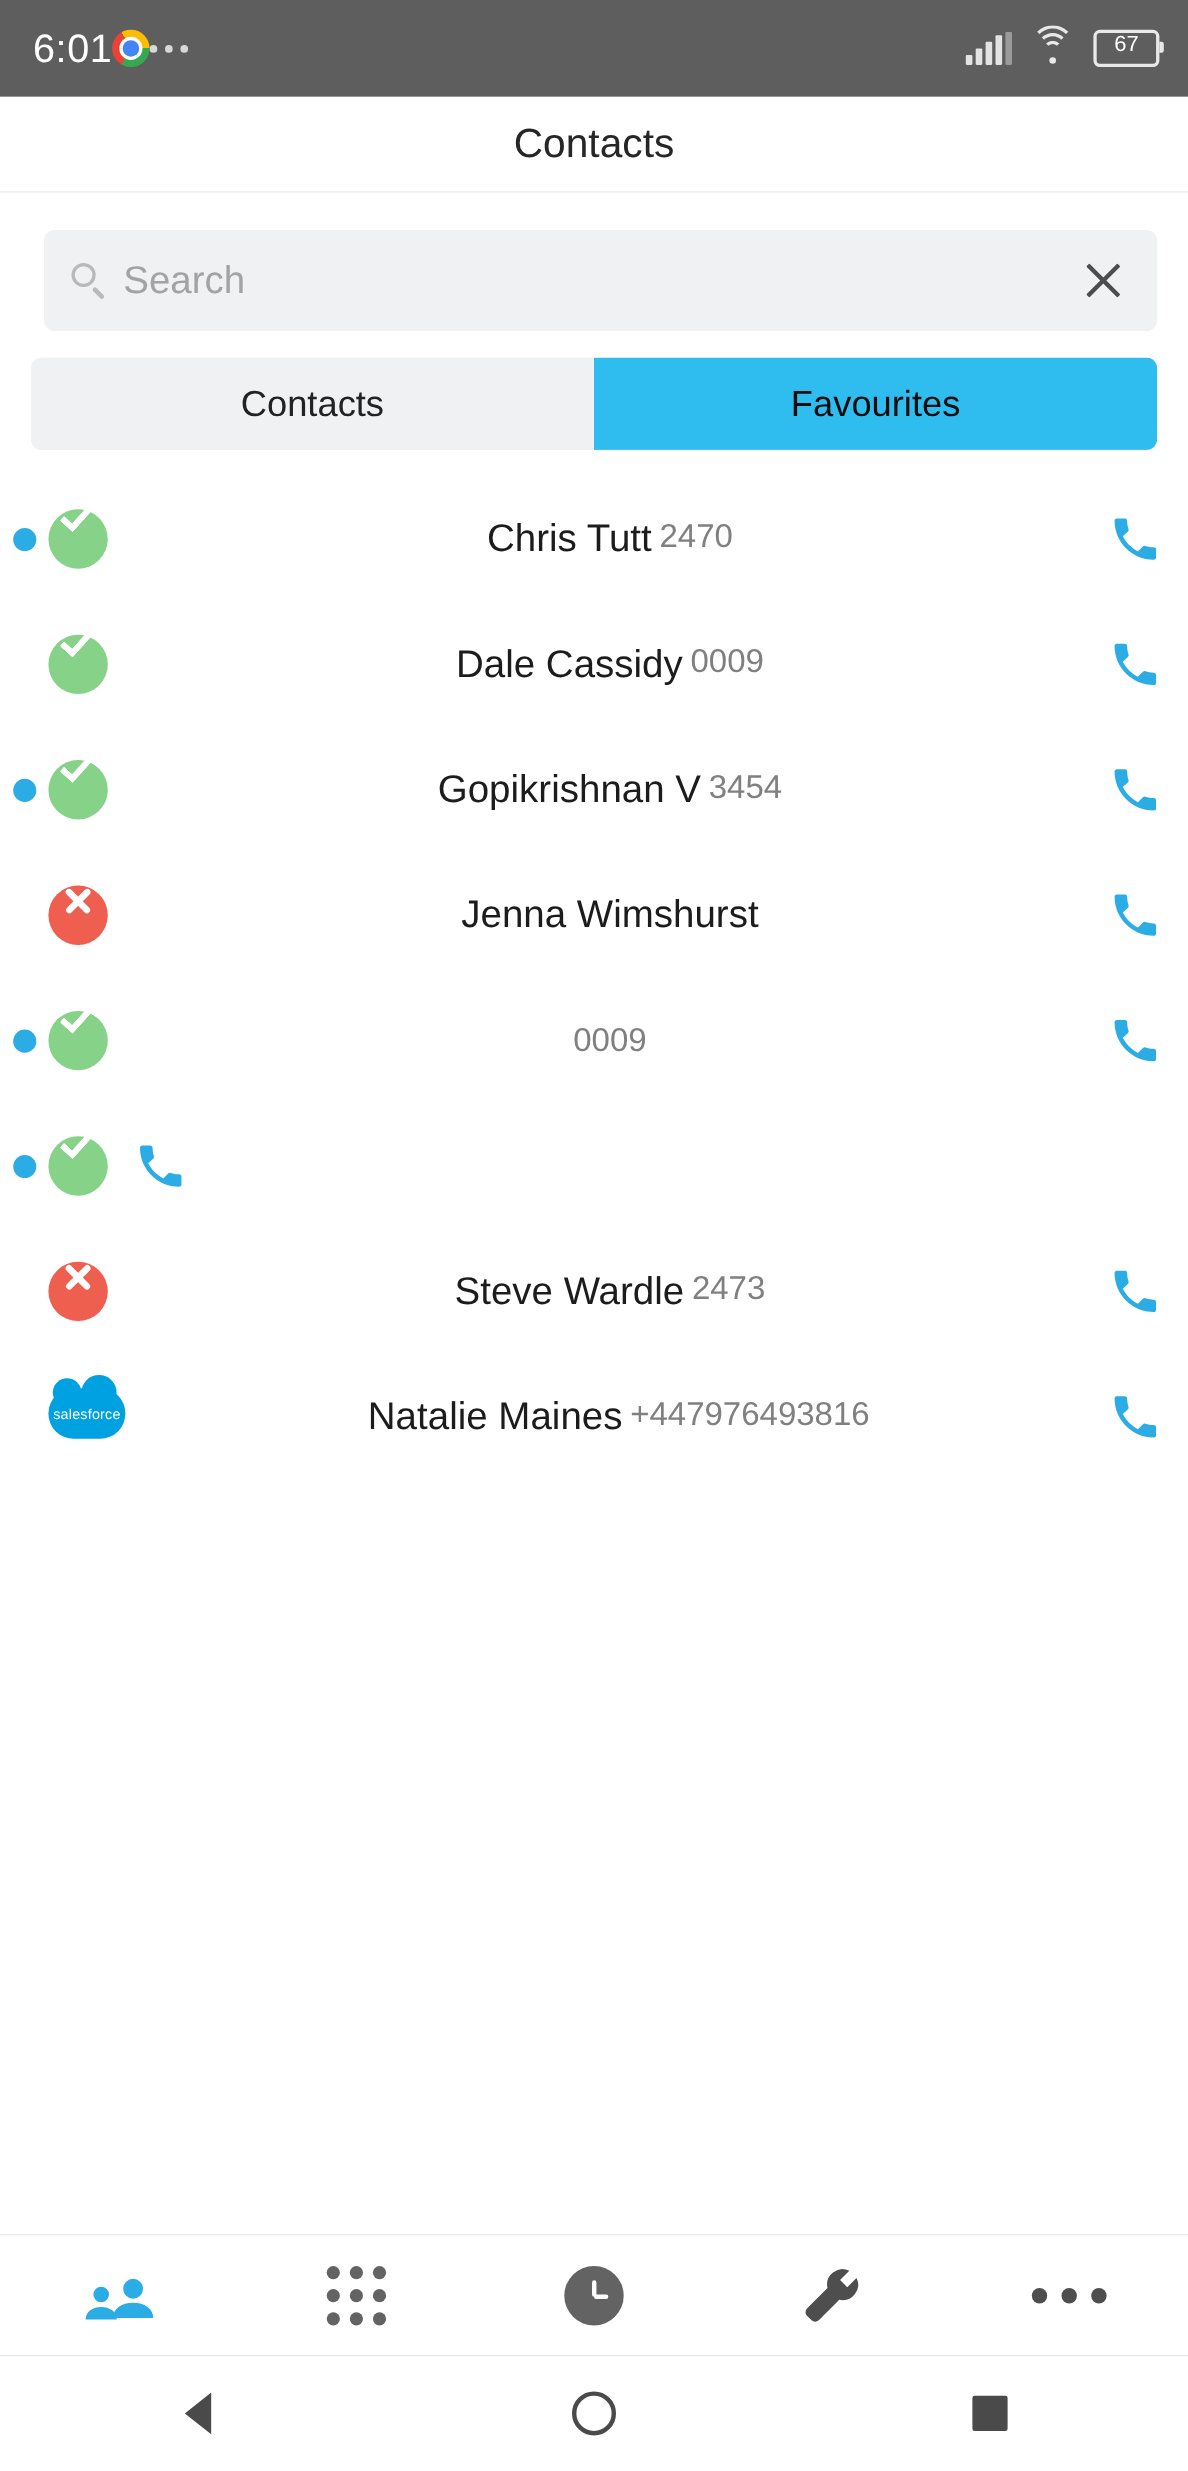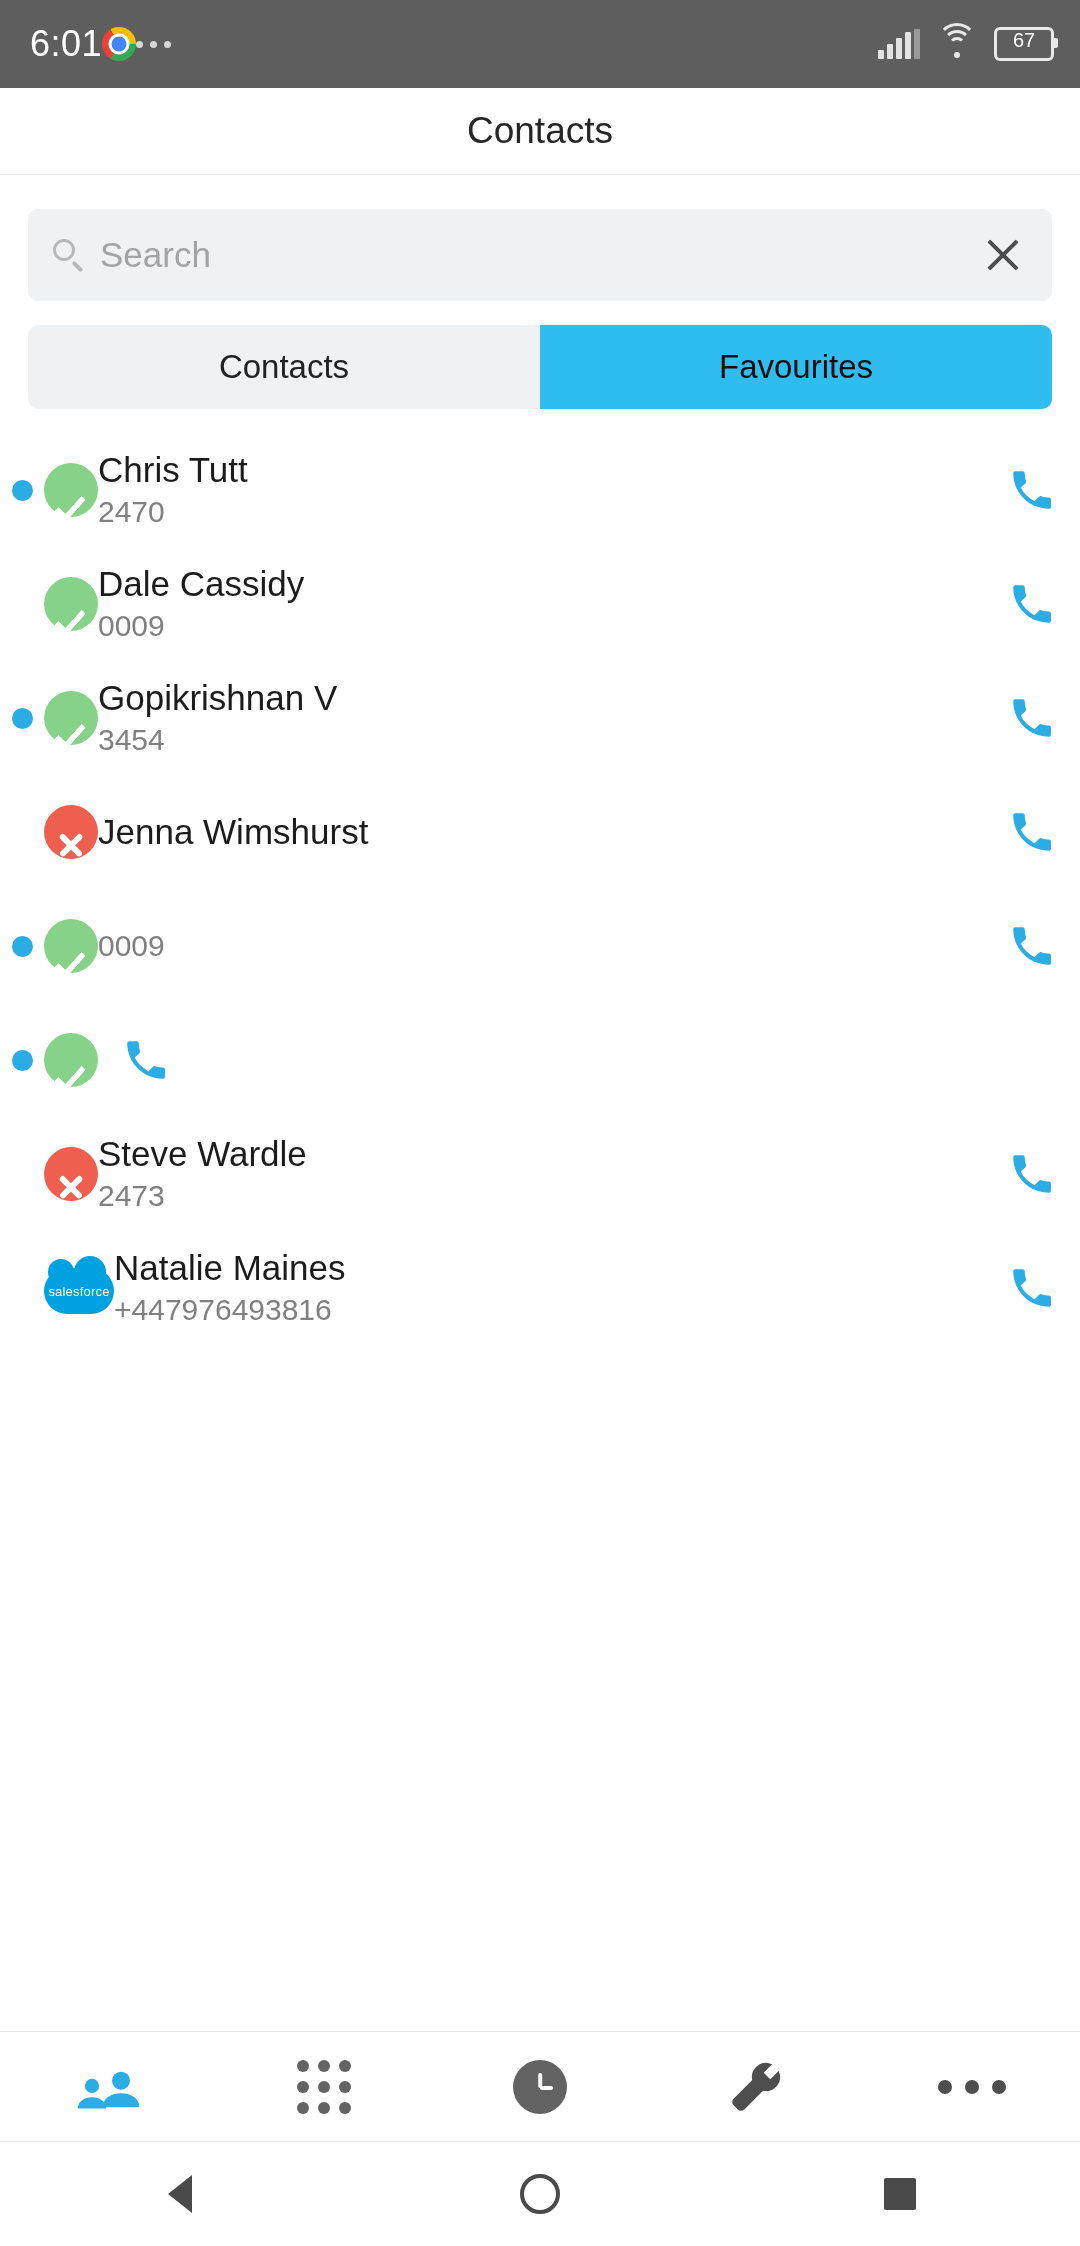--- a/index.html
+++ b/index.html
@@ -53,21 +53,21 @@
 
   
   .appbar{
     height:86px;width:100%;background:#ffffff;
     display:flex;align-items:center;justify-content:center;
     border-bottom:1px solid #e7e7e7;
   }
   .appbar-title{font-size:37px;color:#262626;}
 
   
-  .search-wrap{padding:34px 28px 0 28px;}
+  .search-wrap{padding:34px 28px 0 40px;}
   .search-box{
     height:92px;background:#eff1f2;border-radius:10px;
     display:flex;align-items:center;padding:0 26px 0 24px;box-sizing:border-box;
   }
   .mag{width:34px;height:34px;position:relative;flex:0 0 auto;margin-right:14px;}
   .mag::before{content:"";position:absolute;left:1px;top:1px;width:22px;height:22px;
      border:3.5px solid #b9b9b9;border-radius:50%;box-sizing:border-box;}
   .mag::after{content:"";position:absolute;left:21px;top:22px;width:13px;height:3.5px;
      background:#b9b9b9;transform:rotate(45deg);transform-origin:left center;border-radius:2px;}
   .search-ph{flex:1;font-size:35px;color:#a3a3a3;}
@@ -84,39 +84,39 @@
   .seg-btn.inactive{background:#eff1f2;color:#222222;}
   .seg-btn.active{background:#2fbdf0;color:#0d0d0d;}
 
   
   .list{margin-top:24px;}
   .row{height:114px;display:flex;align-items:center;position:relative;box-sizing:border-box;}
   .presence{width:44px;flex:0 0 auto;display:flex;align-items:center;justify-content:center;}
   .dot{width:21px;height:21px;border-radius:50%;background:#2cace4;}
   .dot.hidden{visibility:hidden;}
   .avatar{width:54px;height:54px;border-radius:50%;flex:0 0 auto;position:relative;
-     display:flex;align-items:flex-end;justify-content:center;}
+     display:flex;align-items:flex-start;justify-content:center;}
   .avatar.ok{background:#87d289;}
   .avatar.bad{background:#ef5f4f;}
   .avatar .tick{width:30px;height:16px;border-left:6px solid #fff;border-bottom:6px solid #fff;
      transform:rotate(-48deg) translate(2px,-3px);border-radius:2px;box-sizing:border-box;}
   .avatar .xm{position:relative;width:28px;height:28px;}
   .avatar .xm::before,.avatar .xm::after{content:"";position:absolute;left:50%;top:50%;
      width:29px;height:5.5px;background:#fff;border-radius:3px;}
   .avatar .xm::before{transform:translate(-50%,-50%) rotate(45deg);}
   .avatar .xm::after{transform:translate(-50%,-50%) rotate(-45deg);}
   .avatar.sf{background:transparent;width:70px;height:52px;}
   .sf-cloud{width:70px;height:46px;background:#00a1e0;border-radius:26px;position:relative;
      display:flex;align-items:center;justify-content:center;}
   .sf-cloud::before{content:"";position:absolute;left:4px;top:-9px;width:26px;height:26px;
      border-radius:50%;background:#00a1e0;}
   .sf-cloud::after{content:"";position:absolute;right:8px;top:-12px;width:32px;height:32px;
      border-radius:50%;background:#00a1e0;}
   .sf-txt{position:relative;z-index:2;color:#fff;font-size:13px;letter-spacing:.2px;}
-  .meta{flex:1;display:flex;flex-direction:column;justify-content:center;gap:7px;}
+  .meta{flex:1;margin-left:27px;display:flex;flex-direction:row;justify-content:center;gap:7px;}
   .cname{font-size:35px;color:#1c1c1c;line-height:1.05;}
   .cnum{font-size:30px;color:#808080;line-height:1.05;}
   .callbtn{width:96px;flex:0 0 auto;display:flex;align-items:center;justify-content:center;}
   .phone-ico{width:50px;height:50px;}
 
   
   .bottomnav{
     position:absolute;left:0;right:0;bottom:104px;height:110px;
     background:#ffffff;border-top:1px solid #e7e7e7;
     display:flex;align-items:center;

